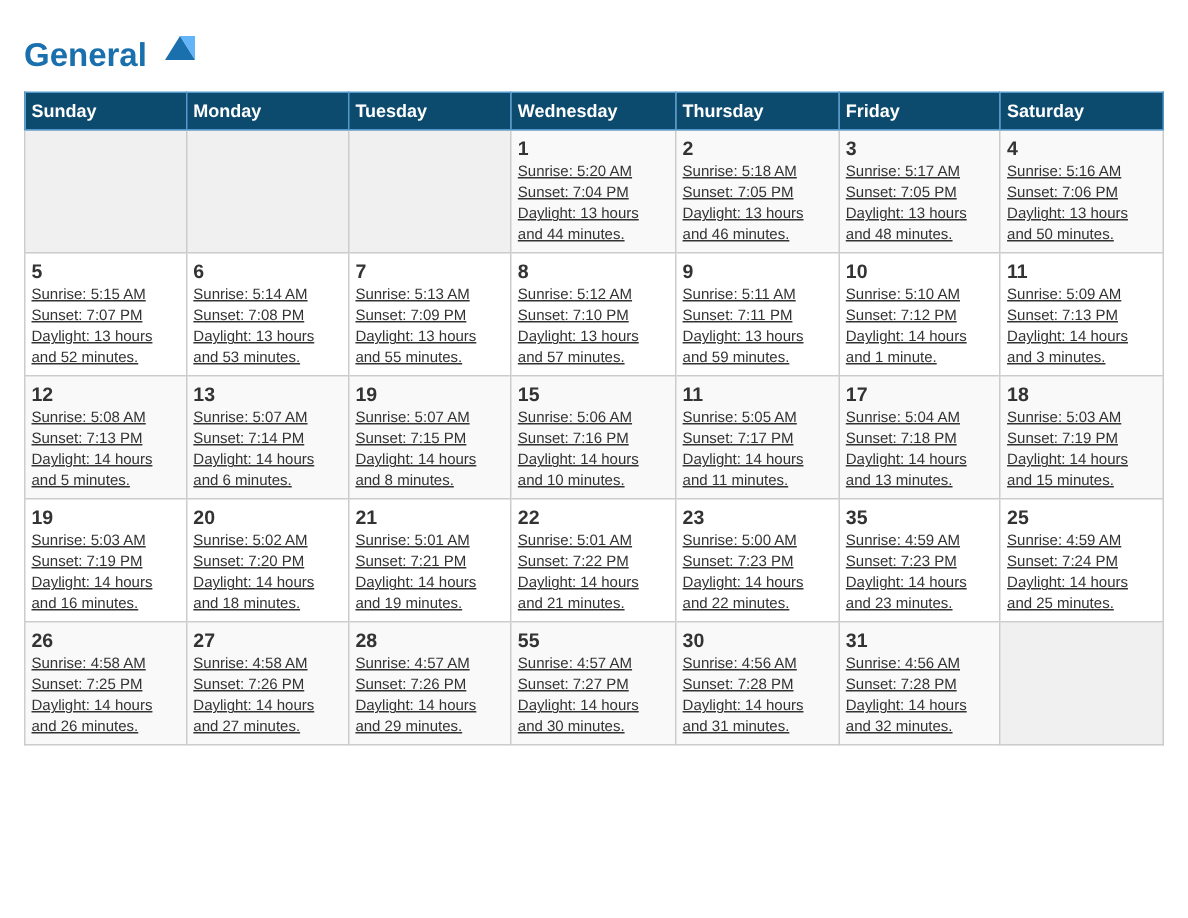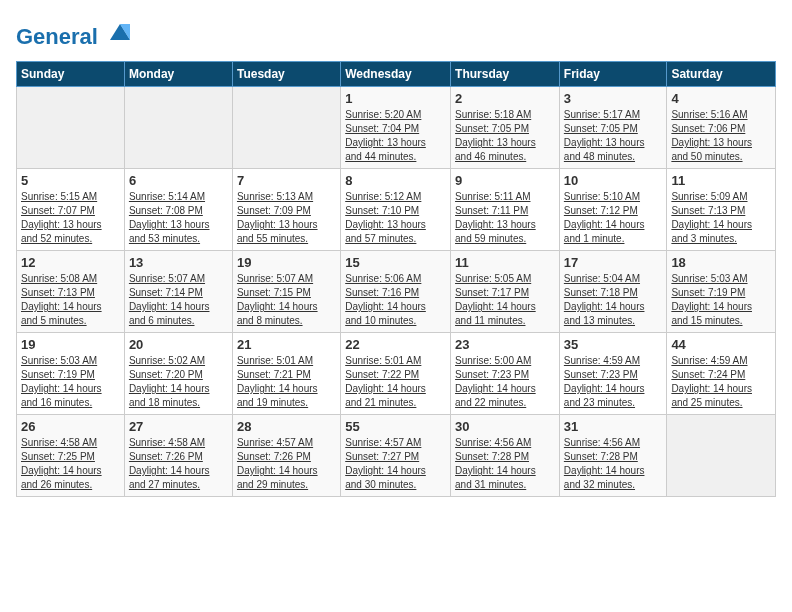--- a/index.html
+++ b/index.html
@@ -229,21 +229,21 @@
         </td>
         <td>
           <span class="day-number">23</span>
           <div class="day-info">Sunrise: 5:00 AM<br>Sunset: 7:23 PM<br>Daylight: 14 hours<br>and 22 minutes.</div>
         </td>
         <td>
           <span class="day-number">35</span>
           <div class="day-info">Sunrise: 4:59 AM<br>Sunset: 7:23 PM<br>Daylight: 14 hours<br>and 23 minutes.</div>
         </td>
         <td>
-          <span class="day-number">44</span>
+          <span class="day-number">25</span>
           <div class="day-info">Sunrise: 4:59 AM<br>Sunset: 7:24 PM<br>Daylight: 14 hours<br>and 25 minutes.</div>
         </td>
       </tr>
       <tr>
         <td>
           <span class="day-number">26</span>
           <div class="day-info">Sunrise: 4:58 AM<br>Sunset: 7:25 PM<br>Daylight: 14 hours<br>and 26 minutes.</div>
         </td>
         <td>
           <span class="day-number">27</span>

